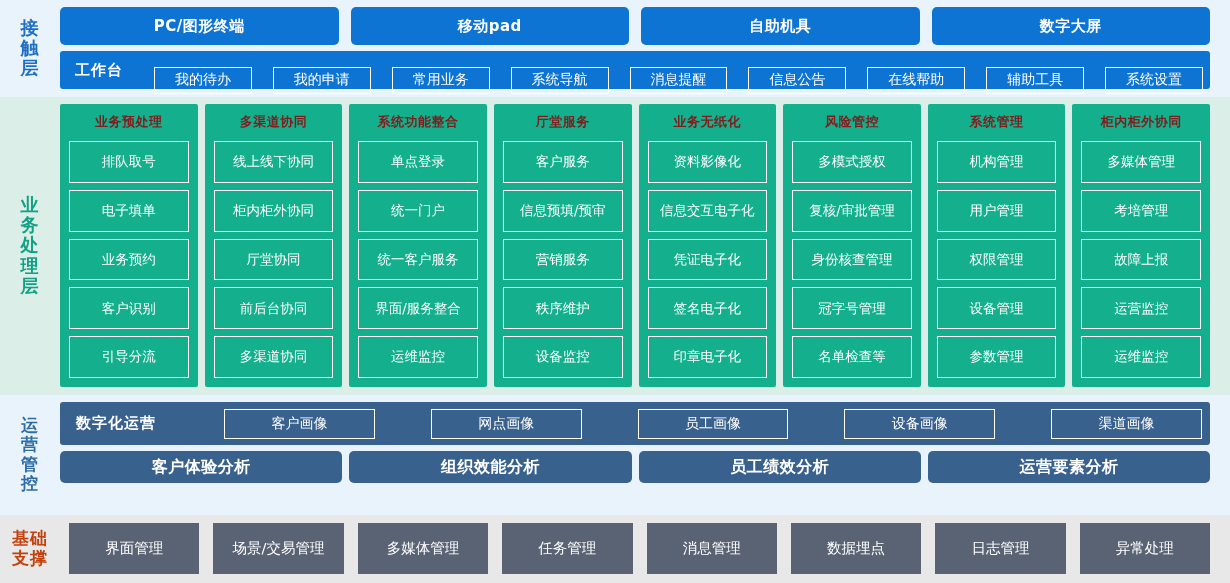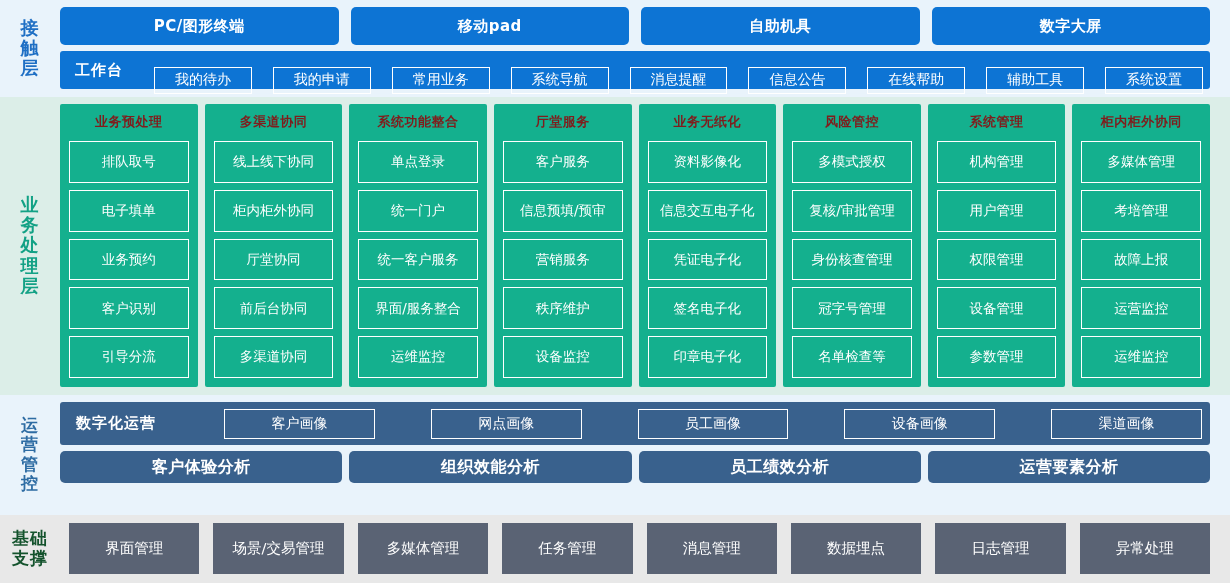--- a/index.html
+++ b/index.html
@@ -90,21 +90,21 @@
   }
   .ops-analysis-row { display: flex; gap: 7px; height: 32px; }
   .ops-analysis-chip {
     flex: 1 1 0; background: #39618d; color: #fff; border-radius: 5px;
     display: flex; align-items: center; justify-content: center;
     font-size: 16px; font-weight: bold; letter-spacing: .5px;
   }
 
   
   .base-layer { background: #e8e8e8; padding: 8px 0 9px 0; height: 68px; }
-  .base-layer .layer-label { color: #14532d; font-size: 17px; }
+  .base-layer .layer-label { color: #c2410c; font-size: 17px; }
   .base-body { padding-right: 20px; }
   .base-row { display: flex; gap: 5px; height: 100%; }
   .base-chip {
     flex: 1 1 0; background: #5a6374; color: #ffffff;
     display: flex; align-items: center; justify-content: center;
     font-size: 14.5px; white-space: nowrap; margin-left: 9px;
   }
 </style>
 </head>
 <body>

